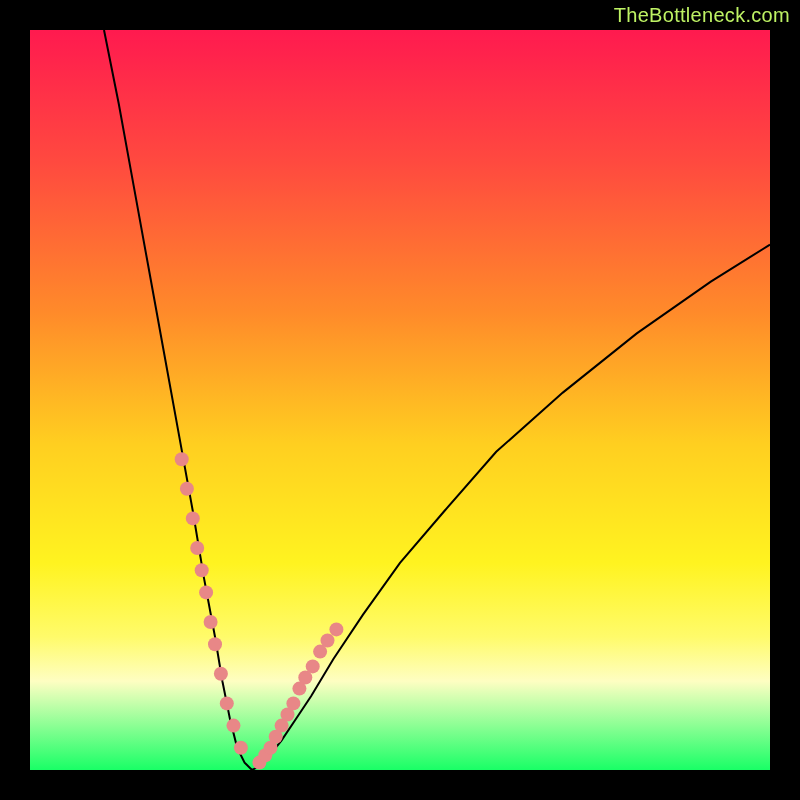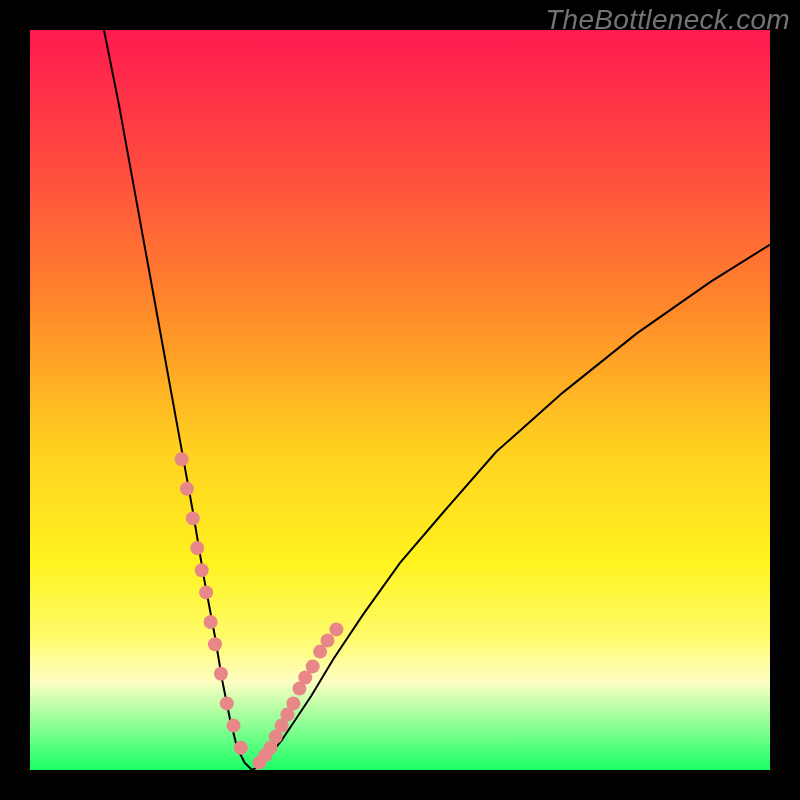--- a/index.html
+++ b/index.html
@@ -33,25 +33,24 @@
       #fff320 72%,
       #fffb6a 82%,
       #fefec2 88%,
       #19ff66 100%
     );
   }
   .watermark {
     position: absolute;
     top: 4px;
     right: 10px;
-    color: #737373;
-    font-size: 28px;
+    color: #bef264;
+    font-size: 20px;
     letter-spacing: 0.3px;
     user-select: none;
-    font-style: italic;
   }
   svg.curve {
     position: absolute;
     left: 0;
     top: 0;
     width: 740px;
     height: 740px;
     overflow: visible;
   }
 </style>

